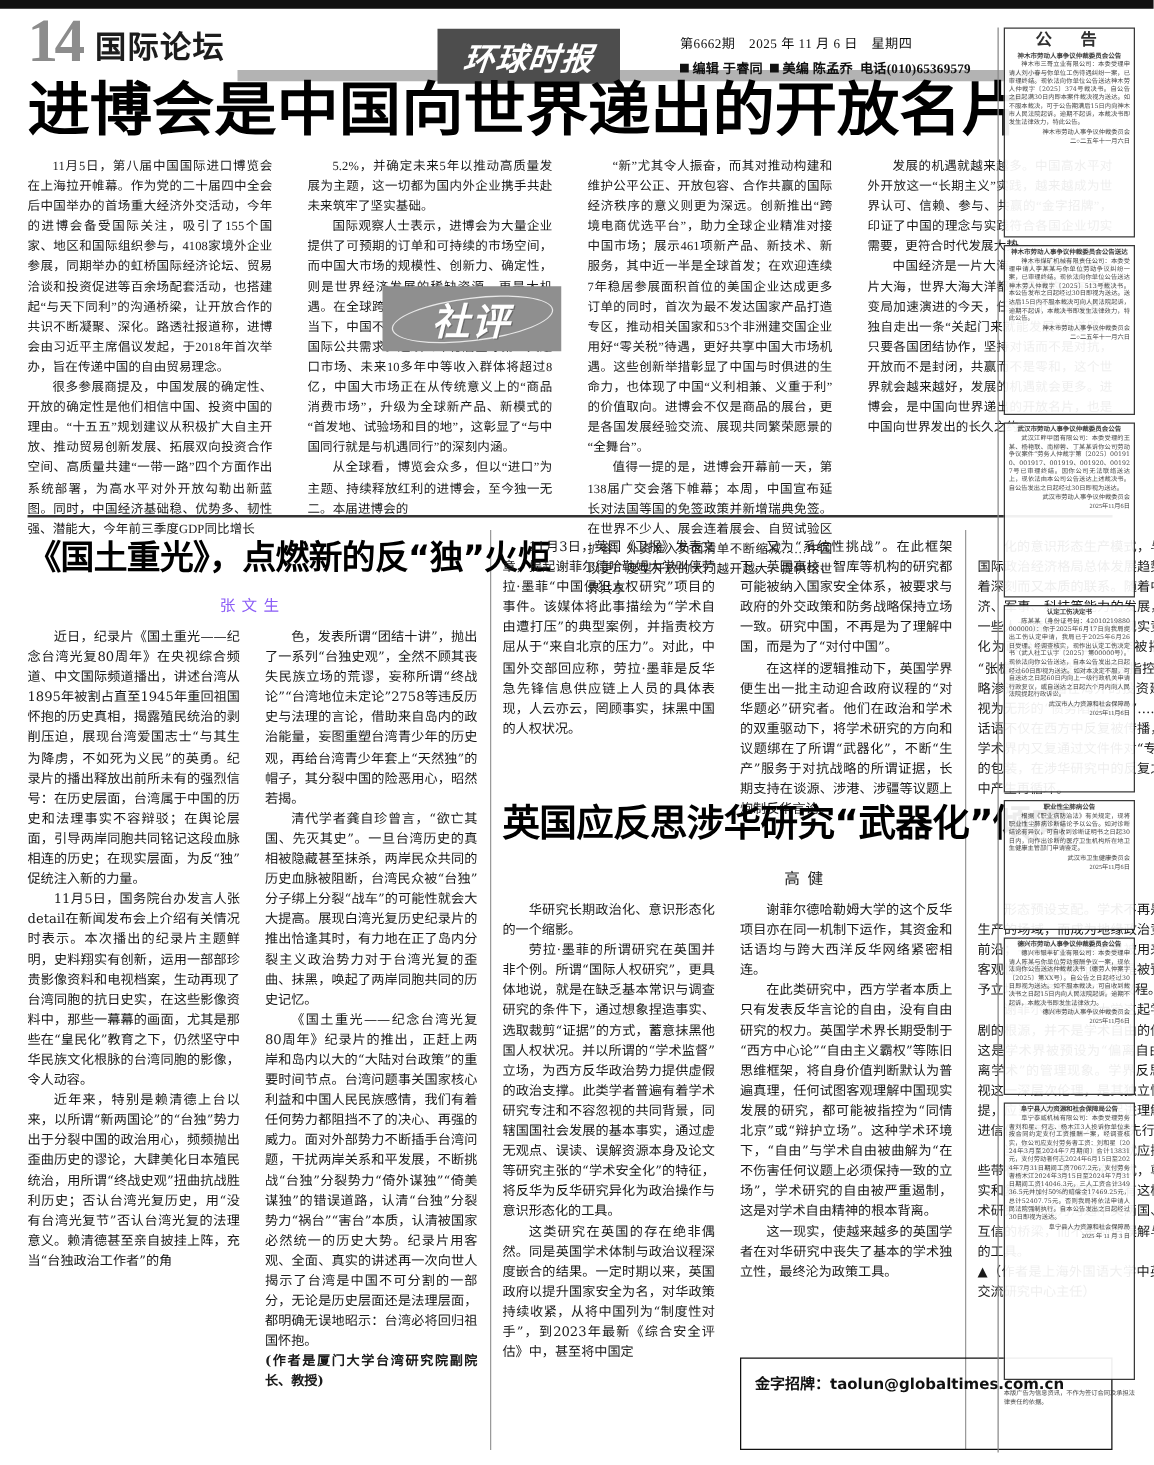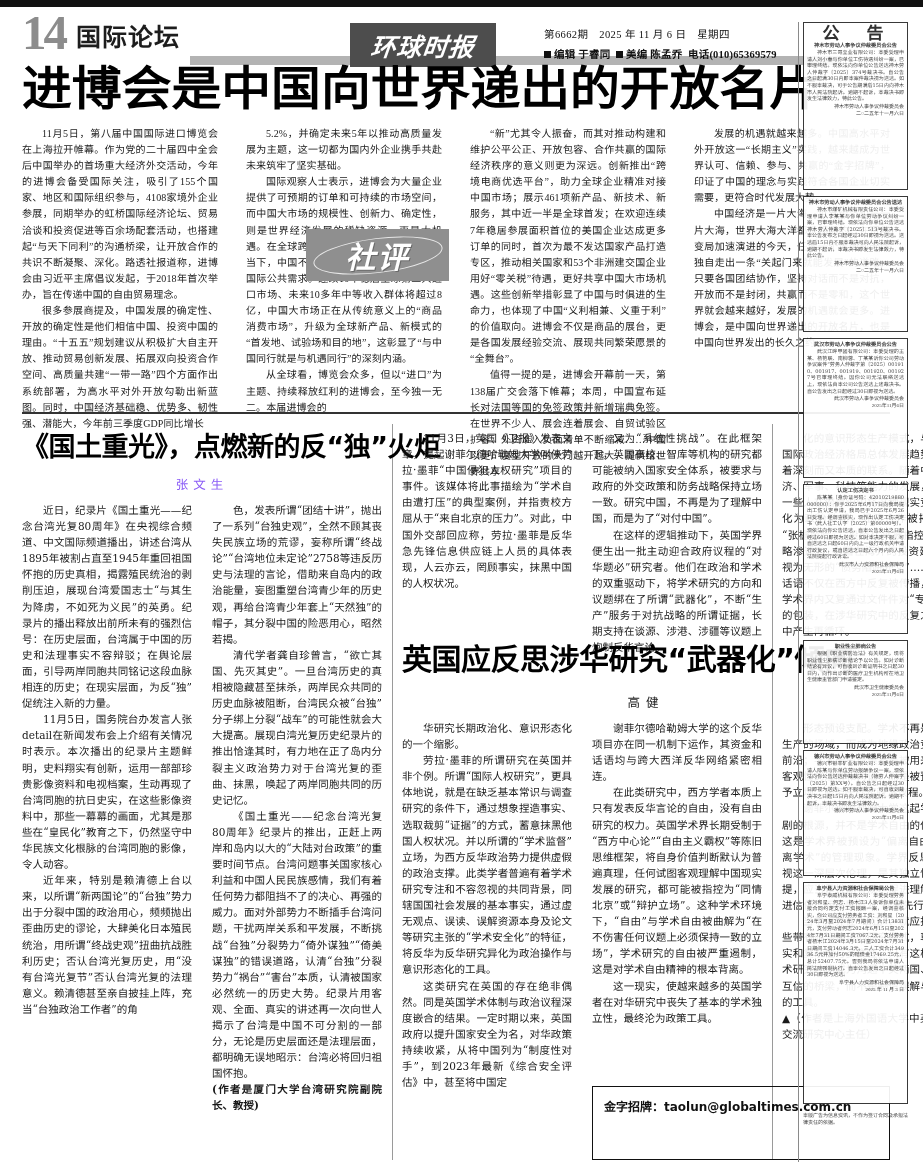--- a/index.html
+++ b/index.html
@@ -186,21 +186,21 @@
   .ad-box{
     position:absolute;left:4px;width:105px;
     border:1.5px solid #2b2b2b;
     box-sizing:border-box;
     background:#fff;
     overflow:hidden;
     padding:2px 3px;
   }
   .ad-title{
     text-align:center;font-family:"DejaVu Serif",serif;font-weight:bold;
-    font-size:17px;letter-spacing:5px;color:#222;line-height:16px;
+    font-size:13px;letter-spacing:5px;color:#222;line-height:16px;
     margin-bottom:1px;
   }
   .ad-sub{
     text-align:center;font-size:5.2px;font-weight:bold;line-height:7px;
     color:#333;font-family:"DejaVu Serif",serif;
   }
   .ad-body{
     font-size:5px;line-height:6.6px;color:#3a3a3a;text-align:justify;
     font-family:"DejaVu Serif",serif;word-break:break-all;
   }

